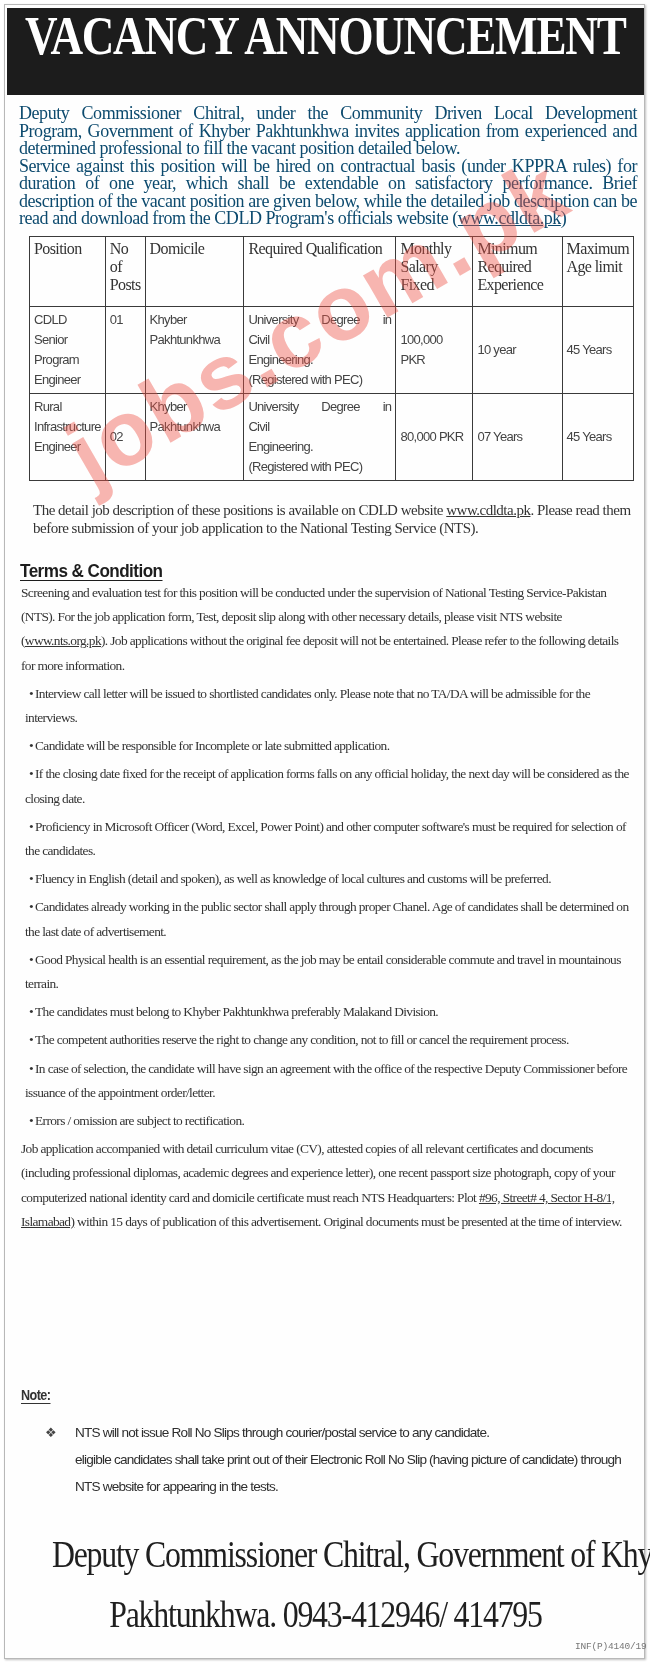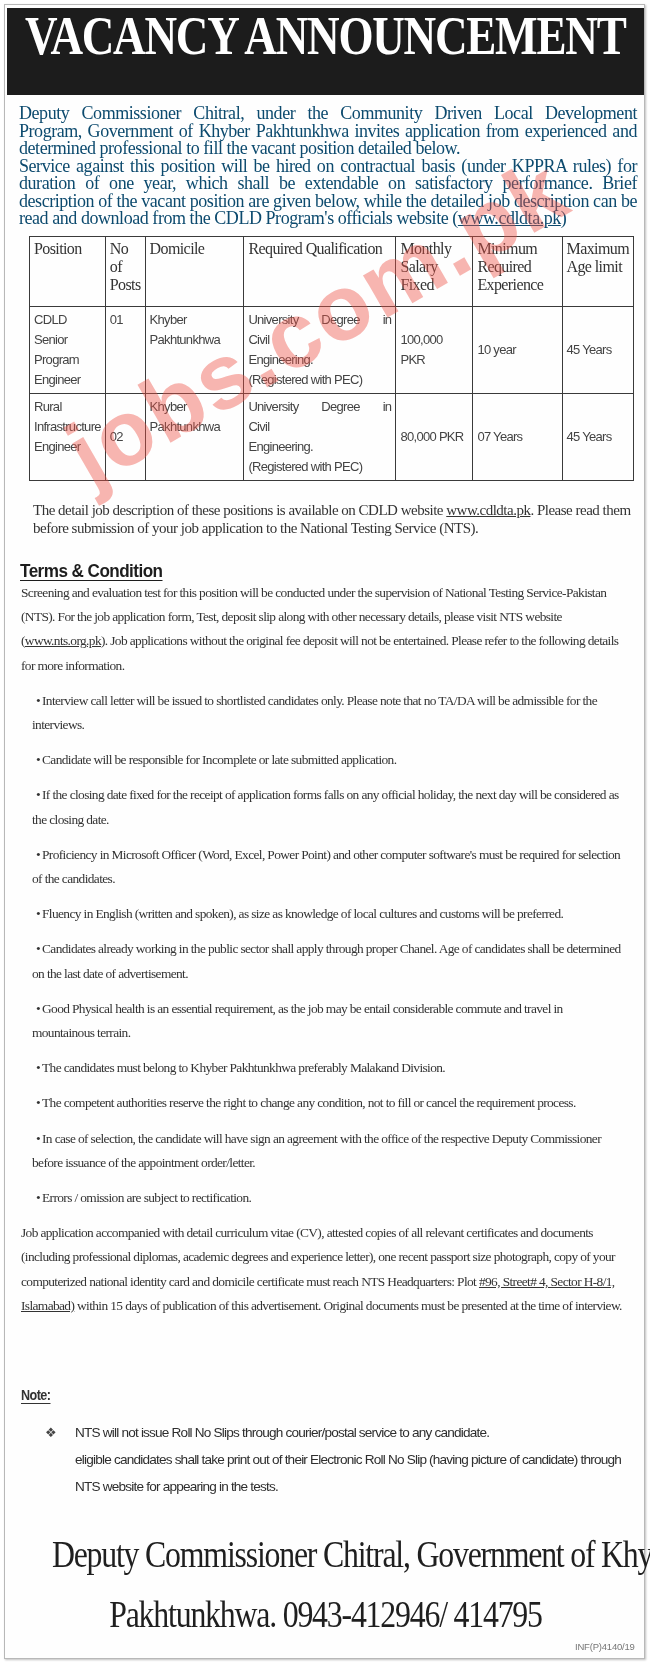--- a/index.html
+++ b/index.html
@@ -57,21 +57,21 @@
     letter-spacing: -0.6px; color: #1d1d1d; text-decoration: underline; text-underline-offset: 3px;
     transform: scaleX(0.9); transform-origin: left top;
   }
 
   .terms-body {
     position: absolute; left: 16px; top: 576px; width: 612px;
     font-size: 13.4px; line-height: 24.2px; letter-spacing: -0.62px; color: #333;
   }
   .terms-body p { margin: 0; }
   .terms-body ul { list-style: none; margin: 0; padding: 0; }
-  .terms-body li { margin: 11px; text-indent: 0; }
+  .terms-body li { margin: 4px; text-indent: 0; }
   .bullet { display: inline-block; width: 10px; padding-left: 4px; }
 
   .note-heading {
     position: absolute; left: 16px; top: 1382px;
     font-family: "Liberation Sans", sans-serif; font-size: 14px; font-weight: bold;
     letter-spacing: -0.6px; color: #333; text-decoration: underline; text-underline-offset: 3px;
     transform: scaleX(0.9); transform-origin: left top;
   }
   .note-body {
     position: absolute; left: 40px; top: 1414px; width: 580px;
@@ -87,21 +87,21 @@
     position: absolute; left: 0; width: 650px; text-align: center;
     font-family: "Liberation Serif", serif; color: #1f1f1f; font-size: 37px;
     letter-spacing: -1.4px; line-height: 1; white-space: nowrap;
   }
   .footer-line .inner { display: inline-block; transform: scaleX(0.86); }
   .footer-1 { top: 1536px; }
   .footer-2 { top: 1596px; }
 
   .ref-code {
     position: absolute; left: 537px; top: 1636px;
-    font-family: Liberation Sans, sans-serif; font-size: 9.5px; color: #777; letter-spacing: -0.2px; padding-left: 33px;
+    font-family: Liberation Mono, monospace; font-size: 9.5px; color: #777; letter-spacing: -0.2px; padding-left: 33px;
   }
 
   .watermark {
     position: absolute; left: 70px; top: 410px;
     font-family: "Liberation Sans", sans-serif; font-weight: bold; font-size: 92px;
     color: rgba(238, 80, 70, 0.42); letter-spacing: 2px;
     transform: rotate(-30deg); transform-origin: left center;
     white-space: nowrap; pointer-events: none; line-height: 1;
   }
 </style>
@@ -176,21 +176,21 @@
 
   <div class="terms-heading">Terms &amp; Condition</div>
 
   <div class="terms-body">
     <p><span>Screening and evaluation test for this position will be conducted under the supervision of National Testing Service-Pakistan (NTS). For the job application form, Test, deposit slip along with other necessary details, please visit NTS website (</span><span class="u">www.nts.org.pk</span><span>). Job applications without the original fee deposit will not be entertained. Please refer to the following details for more information.</span></p>
     <ul>
       <li><span class="bullet">•</span><span>Interview call letter will be issued to shortlisted candidates only. Please note that no TA/DA will be admissible for the interviews.</span></li>
       <li><span class="bullet">•</span><span>Candidate will be responsible for Incomplete or late submitted application.</span></li>
       <li><span class="bullet">•</span><span>If the closing date fixed for the receipt of application forms falls on any official holiday, the next day will be considered as the closing date.</span></li>
       <li><span class="bullet">•</span><span>Proficiency in Microsoft Officer (Word, Excel, Power Point) and other computer software's must be required for  selection of the candidates.</span></li>
-      <li><span class="bullet">•</span><span>Fluency in English (written and spoken), as size as knowledge of local cultures and customs will be preferred.</span></li>
+      <li><span class="bullet">•</span><span>Fluency in English (detail and spoken), as well as knowledge of local cultures and customs will be preferred.</span></li>
       <li><span class="bullet">•</span><span>Candidates already working in the public sector shall apply through proper Chanel. Age of candidates shall be determined on the last date of advertisement.</span></li>
       <li><span class="bullet">•</span><span>Good Physical health is an essential requirement, as the job may be entail considerable commute and travel in mountainous terrain.</span></li>
       <li><span class="bullet">•</span><span>The candidates must belong to Khyber Pakhtunkhwa preferably Malakand Division.</span></li>
       <li><span class="bullet">•</span><span>The competent authorities reserve the right to change any condition, not to fill or cancel the requirement process.</span></li>
       <li><span class="bullet">•</span><span>In case of selection, the candidate will have sign an agreement with the office of the respective Deputy Commissioner before issuance of the appointment order/letter.</span></li>
       <li><span class="bullet">•</span><span>Errors / omission are subject to rectification.</span></li>
     </ul>
     <p><span>Job application accompanied with detail curriculum vitae (CV), attested copies of all relevant certificates and documents (including professional diplomas, academic degrees and experience letter), one recent passport size photograph, copy of your computerized national identity card and domicile certificate must reach NTS Headquarters: Plot </span><span class="u">#96, Street# 4, Sector H-8/1, Islamabad)</span><span> within 15 days of publication of this advertisement. Original documents must be presented at the time of interview.</span></p>
   </div>
 

